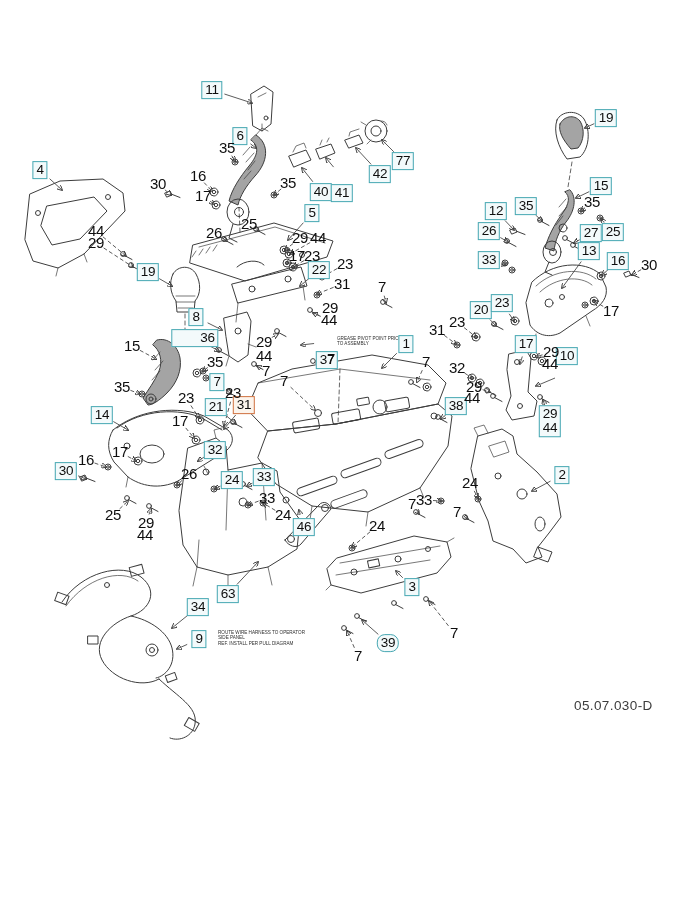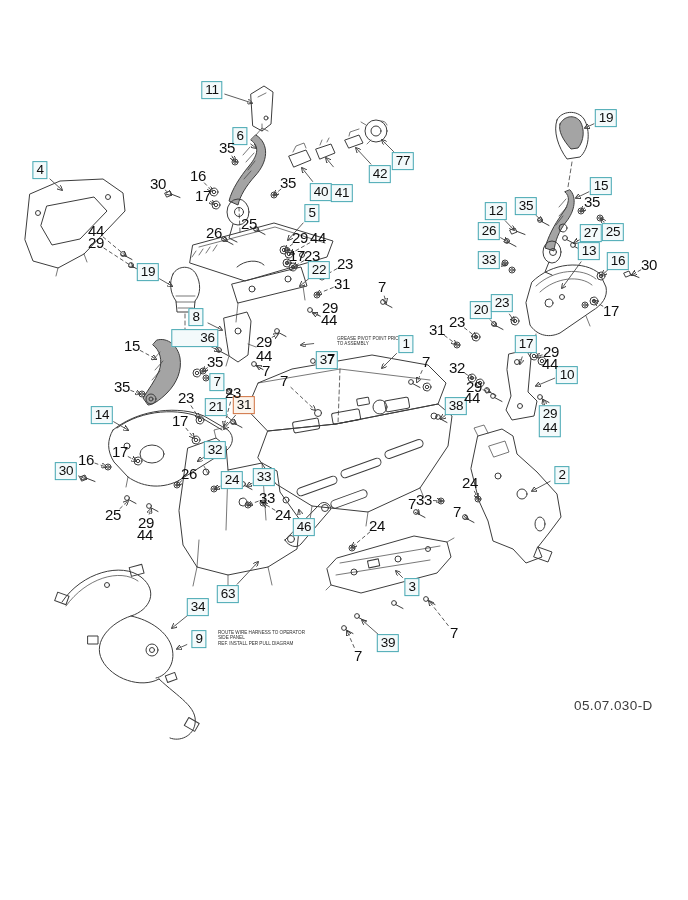--- a/index.html
+++ b/index.html
@@ -422,34 +422,34 @@
       <div class="callout b" style="left: 148px; top: 272px;">19</div>
       <div class="callout b" style="left: 319px; top: 270px;">22</div>
       <div class="callout b" style="left: 481px; top: 310px;">20</div>
       <div class="callout b" style="left: 502px; top: 303px;">23</div>
       <div class="callout b" style="left: 196px; top: 317px;">8</div>
       <div class="callout b" style="left: 195px; top: 338px; padding-left: 28px;">36</div>
       <div class="callout b" style="left: 327px; top: 360px;">37</div>
       <div class="callout b" style="left: 406px; top: 344px;">1</div>
       <div class="callout b" style="left: 526px; top: 344px;">17</div>
       <div class="callout b" style="left: 217px; top: 382px;">7</div>
-      <div class="callout b" style="left: 567px; top: 375px; text-align: center;">10</div>
+      <div class="callout b" style="left: 567px; top: 356px; text-align: center;">10</div>
       <div class="callout b" style="left: 216px; top: 407px;">21</div>
       <div class="callout b" style="left: 102px; top: 415px;">14</div>
       <div class="callout b" style="left: 456px; top: 406px;">38</div>
       <div class="callout b" style="left: 550px; top: 421px;">29
 44</div>
       <div class="callout b" style="left: 66px; top: 471px;">30</div>
       <div class="callout b" style="left: 215px; top: 450px;">32</div>
       <div class="callout b" style="left: 232px; top: 480px;">24</div>
       <div class="callout b" style="left: 264px; top: 477px;">33</div>
       <div class="callout b" style="left: 562px; top: 475px;">2</div>
       <div class="callout b" style="left: 304px; top: 527px;">46</div>
       <div class="callout b" style="left: 412px; top: 587px;">3</div>
-      <div class="callout b" style="left: 388px; top: 643px;">39</div>
+      <div class="callout b" style="left: 388px; top: 643px; border-radius: 8px;">39</div>
       <div class="callout b" style="left: 228px; top: 594px;">63</div>
       <div class="callout b" style="left: 198px; top: 607px;">34</div>
       <div class="callout b" style="left: 199px; top: 639px;">9</div>
       <div class="callout o" style="left: 244px; top: 405px;">31</div>
       <div class="callout p" style="left: 227px; top: 148px;">35</div>
       <div class="callout p" style="left: 158px; top: 184px;">30</div>
       <div class="callout p" style="left: 198px; top: 176px;">16</div>
       <div class="callout p" style="left: 203px; top: 196px;">17</div>
       <div class="callout p" style="left: 288px; top: 183px;">35</div>
       <div class="callout p" style="left: 214px; top: 233px;">26</div>

